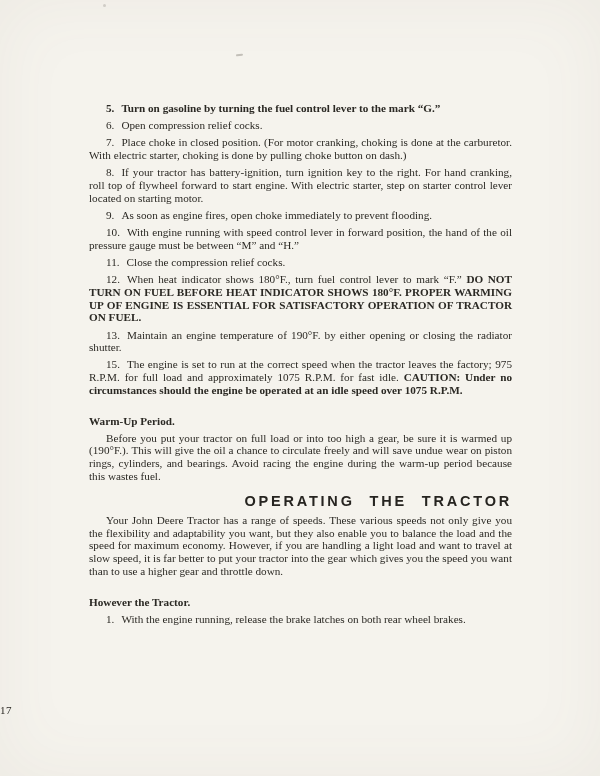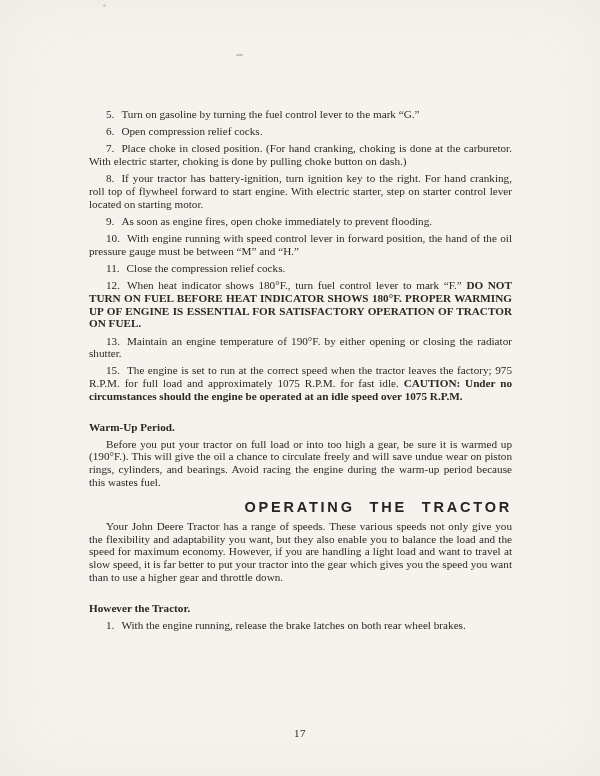--- a/index.html
+++ b/index.html
@@ -14,21 +14,21 @@
     background: #f5f3ed;
     box-shadow: inset 0 0 70px rgba(120,110,90,0.06);
     overflow: hidden;
     color: #2b2924;
   }
   .text-block {
     position: absolute;
     left: 89px; top: 94px;
     width: 423px;
   }
-  .text-block > :first-child { margin-top: 14px; }
+  .text-block > :first-child { margin-top: 8px; font-weight: bold; }
   .para {
     margin: 4.5px 0 0 0;
     font-size: 11.2px;
     line-height: 12.7px;
     text-align: justify;
     text-indent: 17px;
     color: #2b2924;
   }
   .para .step-num { margin-right: 7px; }
   .bold { font-weight: 700; }
@@ -45,42 +45,41 @@
     font-weight: 700;
     font-size: 14.5px;
     line-height: 17px;
     letter-spacing: 2.8px;
     word-spacing: 8px;
     text-align: right;
     color: #262420;
   }
   .page-number {
     position: absolute;
-    left: 0; right: 0; top: 727px;
-    text-align: center;
+    left: 0; right: 0; top: 704px;
     font-weight: 400;
     font-size: 11px;
     letter-spacing: 0.5px;
     color: #2b2924;
   }
   .speck { position: absolute; background: rgba(90,85,75,0.32); }
   .speck-1 { left: 236px; top: 54px; width: 7px; height: 2px; border-radius: 2px; transform: rotate(-8deg); }
   .speck-2 { left: 103px; top: 4px; width: 3px; height: 3px; border-radius: 50%; opacity: .7; }
 </style>
 </head>
 <body>
 
 <div class="page">
   <div class="speck speck-1"></div>
   <div class="speck speck-2"></div>
 
   <main class="text-block" id="doc-body">
       <p class="para step"><span class="step-num">5.</span><span>Turn on gasoline by turning the fuel control lever to the mark “G.”</span></p>
       <p class="para step"><span class="step-num">6.</span><span>Open compression relief cocks.</span></p>
-      <p class="para step"><span class="step-num">7.</span><span>Place choke in closed position. (For hand cranking, choking is done at the carburetor. With electric starter, choking is done by pulling choke button on dash.)</span></p>
+      <p class="para step"><span class="step-num">7.</span><span>Place choke in closed position. (For motor cranking, choking is done at the carburetor. With electric starter, choking is done by pulling choke button on dash.)</span></p>
       <p class="para step"><span class="step-num">8.</span><span>If your tractor has battery-ignition, turn ignition key to the right. For hand cranking, roll top of flywheel forward to start engine. With electric starter, step on starter control lever located on starting motor.</span></p>
       <p class="para step"><span class="step-num">9.</span><span>As soon as engine fires, open choke immediately to prevent flooding.</span></p>
       <p class="para step"><span class="step-num">10.</span><span>With engine running with speed control lever in forward position, the hand of the oil pressure gauge must be between “M” and “H.”</span></p>
       <p class="para step"><span class="step-num">11.</span><span>Close the compression relief cocks.</span></p>
       <p class="para step"><span class="step-num">12.</span><span>When heat indicator shows 180°F., turn fuel control lever to mark “F.” </span><span class="bold">DO NOT TURN ON FUEL BEFORE HEAT INDICATOR SHOWS 180°F. PROPER WARMING UP OF ENGINE IS ESSENTIAL FOR SATISFACTORY OPERATION OF TRACTOR ON FUEL.</span></p>
       <p class="para step"><span class="step-num">13.</span><span>Maintain an engine temperature of 190°F. by either opening or closing the radiator shutter.</span></p>
       <p class="para step"><span class="step-num">15.</span><span>The engine is set to run at the correct speed when the tractor leaves the factory; 975 R.P.M. for full load and approximately 1075 R.P.M. for fast idle. </span><span class="bold">CAUTION:  Under no circumstances should the engine be operated at an idle speed over 1075 R.P.M.</span></p>
       <h3 class="subheading">Warm-Up Period.</h3>
       <p class="para"><span>Before you put your tractor on full load or into too high a gear, be sure it is warmed up (190°F.). This will give the oil a chance to circulate freely and will save undue wear on piston rings, cylinders, and bearings. Avoid racing the engine during the warm-up period because this wastes fuel.</span></p>
       <h2 class="section-title">OPERATING THE TRACTOR</h2>

